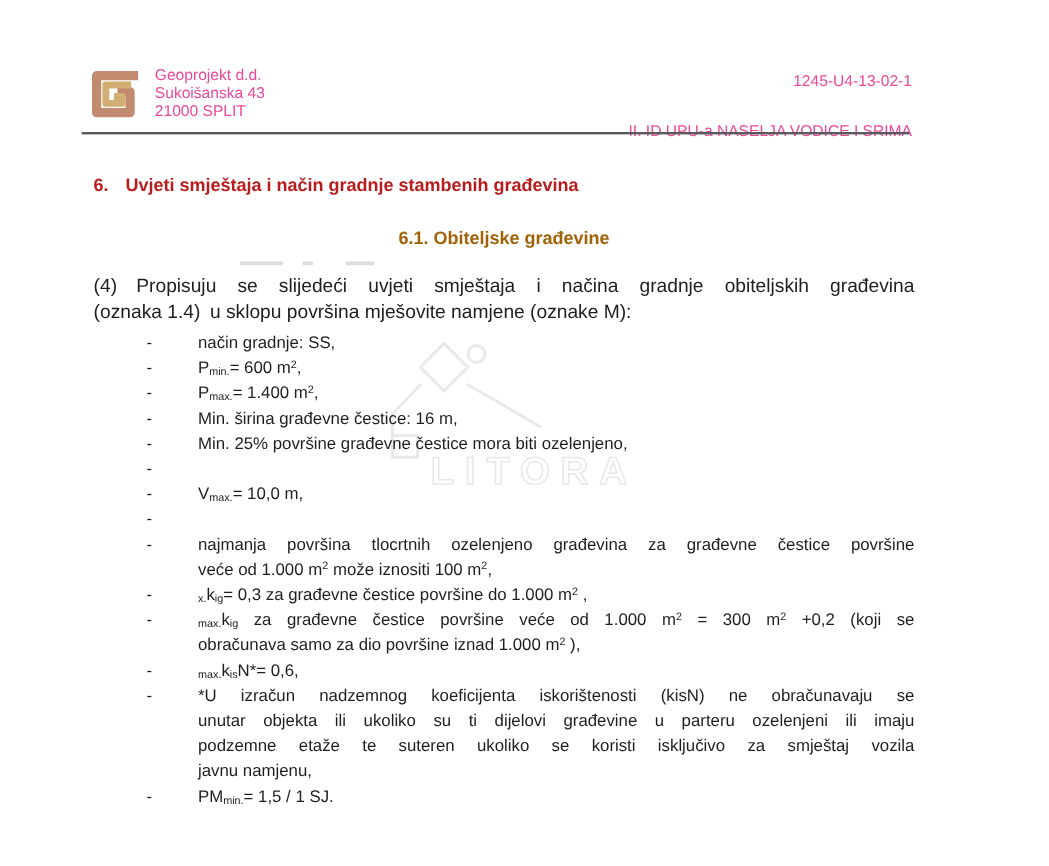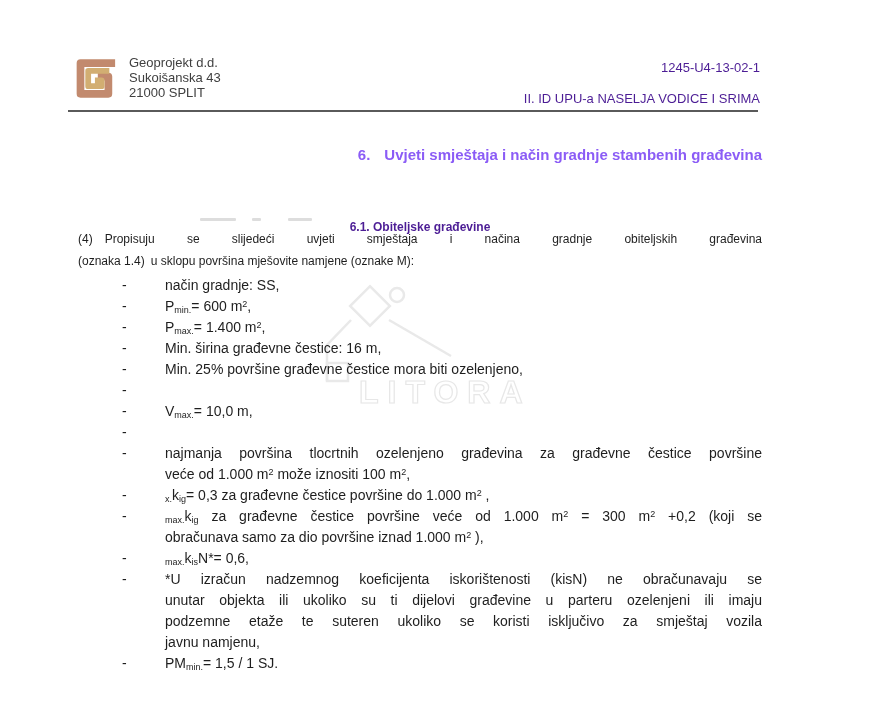--- a/index.html
+++ b/index.html
@@ -10,32 +10,32 @@
     font-family:"Liberation Sans","DejaVu Sans",sans-serif;
     color:#1e1e1e;
     overflow:hidden;
   }
   
   .watermark{position:absolute;left:323px;top:283px;width:240px;height:135px;z-index:0;}
   
   .header{position:absolute;left:68px;top:54px;width:692px;display:flex;justify-content:space-between;z-index:2;}
   .header-left{display:flex;gap:11px;}
   .logo{width:50px;height:47px;flex:none;}
-  .company{font-size:13px;line-height:15px;color:#404040;padding-top:1px;}
-  .header-right{text-align:right;font-size:13px;color:#4c1d95;display:flex;flex-direction:column;gap:16px;padding-top:6px;}
+  .company{font-size:13px;line-height:15px;color:#ec4899;padding-top:1px;}
+  .header-right{text-align:right;font-size:13px;color:#ec4899;display:flex;flex-direction:column;gap:26px;padding-top:6px;}
   .rule{position:absolute;left:68px;top:110px;width:690px;height:2px;background:#5a5a5a;z-index:2;}
   
-  .h-main{position:absolute;left:78px;top:146px;width:684px;text-align:right;font-size:15px;font-weight:bold;color:#8b5cf6;z-index:2;}
+  .h-main{position:absolute;left:78px;top:146px;width:684px;text-align:left;font-size:15px;font-weight:bold;color:#b91c1c;z-index:2;}
   .h-main .gap{display:inline-block;width:14px;}
-  .h-sub{position:absolute;left:78px;top:190px;width:684px;text-align:center;font-size:12px;font-weight:bold;color:#4c1d95;z-index:2;margin-top:30px;}
+  .h-sub{position:absolute;left:78px;top:190px;width:684px;text-align:center;font-size:15px;font-weight:bold;color:#a16207;z-index:2;}
   
   .smudge{position:absolute;top:218px;z-index:1;opacity:.55;}
   .smudge i{position:absolute;display:block;height:3px;background:#c2c2c2;border-radius:1px;filter:blur(.6px);}
   
-  .para{position:absolute;left:78px;top:228px;width:684px;font-size:12px;z-index:2;}
+  .para{position:absolute;left:78px;top:228px;width:684px;font-size:16px;z-index:2;}
   .para .tline{line-height:22px;}
   .list{position:absolute;left:78px;top:275px;width:684px;font-size:14px;z-index:2;}
   .row{display:flex;padding-left:44px;}
   .dash{width:43px;flex:none;line-height:21px;}
   .cells{flex:1;min-width:0;}
   .list .tline{line-height:21px;}
   .tline.j{text-align:justify;text-align-last:justify;}
   sub{font-size:9px;line-height:0;vertical-align:-0.18em;letter-spacing:0;}
   sup{font-size:9px;line-height:0;vertical-align:0.5em;}
 </style>

